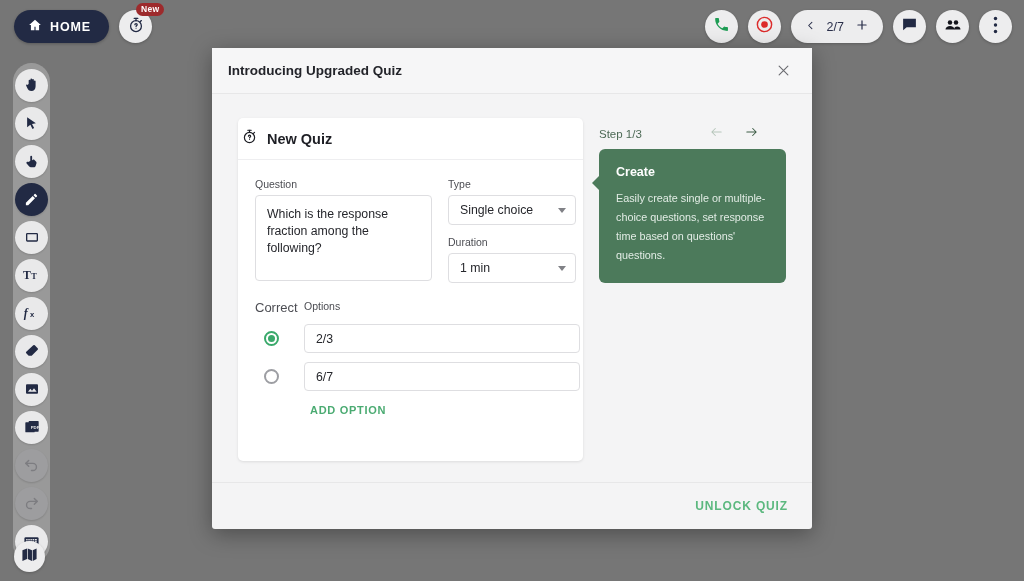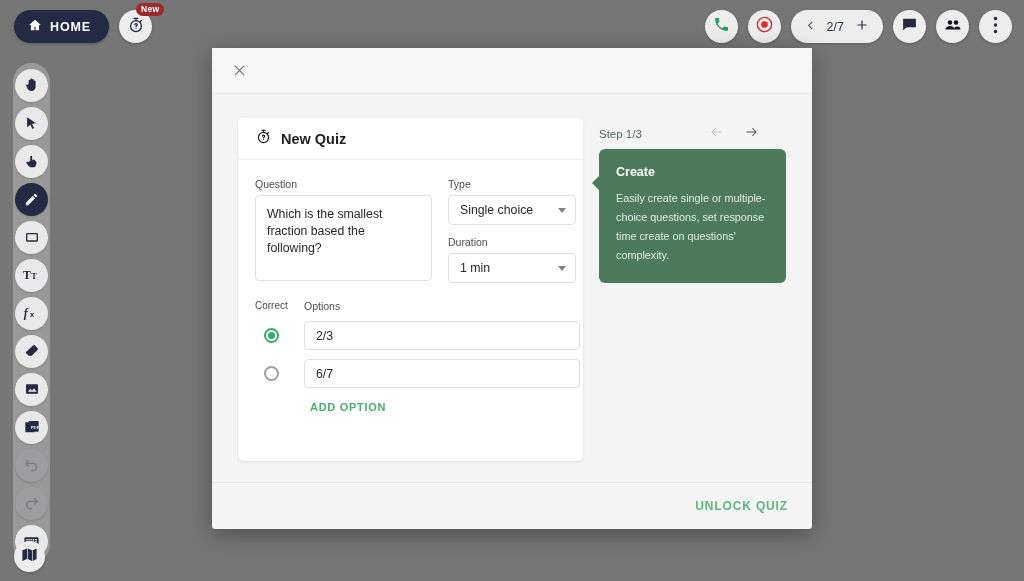--- a/index.html
+++ b/index.html
@@ -168,21 +168,21 @@
     background: #ffffff;
     border-radius: 5px;
     box-shadow: 0 1px 3px rgba(0,0,0,.10);
     display: flex; flex-direction: column;
     align-self: flex-start;
     height: 343px;
   }
   .quiz-card-head {
     height: 42px;
     display: flex; align-items: center; gap: 9px;
-    padding: 0 17px;
+    padding: 0 3px;
     border-bottom: 1px solid #eeeef0;
   }
   .quiz-card-title { font-size: 14.5px; font-weight: bold; color: #1e1f25; }
   .quiz-card-body { padding: 18px 3px 0 17px; }
 
   .row-top { display: flex; gap: 16px; }
   .field-label {
     font-size: 10.5px; color: #4c4d53;
     margin-bottom: 5px;
   }
@@ -205,21 +205,21 @@
   }
   .caret {
     width: 0; height: 0;
     border-left: 4.5px solid transparent;
     border-right: 4.5px solid transparent;
     border-top: 5px solid #808186;
   }
   .opt-head {
     display: flex; margin-top: 17px;
   }
-  .opt-head .h-correct { width: 49px; font-size: 10px; color: #4c4d53; }
+  .opt-head .h-correct { width: 49px; font-size: 13px; color: #4c4d53; }
   .opt-head .h-options { font-size: 10.5px; color: #4c4d53; }
   .opt-row {
     display: flex; align-items: center; margin-top: 9px;
   }
   .radio-cell { width: 49px; display: flex; justify-content: flex-start; padding-left: 9px; }
   .radio {
     width: 15px; height: 15px; border-radius: 50%;
     border: 2px solid #9d9ea3;
     display: flex; align-items: center; justify-content: center;
   }
@@ -483,20 +483,21 @@
       <svg width="17" height="17" viewBox="0 0 24 24" fill="#222a44">
           <path d="M2 6l6.5-2.5v15L2 21zm7.5-2.5L15.5 6v15L9.5 18.5zM16.5 6L22 3.5v15L16.5 21z"></path>
         </svg>
     </span>
   </div>
 </div>
 
 <div id="modal">
 
   <div class="modal-head">
+    <div class="modal-title">Introducing Upgraded Quiz</div>
     <div class="close-x">
       <svg width="15" height="15" viewBox="0 0 24 24" fill="none" stroke="#6c6d72" stroke-width="1.8" stroke-linecap="round">
           <path d="M5 5l14 14M19 5L5 19"></path>
         </svg>
     </div>
   </div>
 
   <div class="modal-body">
 
     <div class="quiz-card">
@@ -511,21 +512,21 @@
             <circle cx="12.05" cy="16.3" r=".75" fill="#1e1f25" stroke="none"></circle>
           </svg>
         </span>
         <span class="quiz-card-title">New Quiz</span>
       </div>
 
       <div class="quiz-card-body">
         <div class="row-top">
           <div>
             <div class="field-label">Question</div>
-            <div class="question-box">Which is the smallest fraction based the following?</div>
+            <div class="question-box">Which is the response fraction among the following?</div>
           </div>
           <div>
             <div class="field-label">Type</div>
             <div class="select-box">
               <span>Single choice</span>
               <span class="caret"></span>
             </div>
             <div class="field-label" style="margin-top:11px;">Duration</div>
             <div class="select-box">
               <span>1 min</span>
@@ -569,21 +570,21 @@
           <span>
             <svg width="17" height="14" viewBox="0 0 24 24" fill="none" stroke="#3d5c46" stroke-width="1.8" stroke-linecap="round" stroke-linejoin="round">
                 <path d="M4 12h16M14 6l6 6-6 6"></path>
               </svg>
           </span>
         </span>
       </div>
 
       <div class="callout">
         <div class="callout-title">Create</div>
-        <div class="callout-text">Easily create single or multiple-choice questions, set response time create on questions' complexity.</div>
+        <div class="callout-text">Easily create single or multiple-choice questions, set response time based on questions' questions.</div>
       </div>
     </div>
   </div>
 
   <div class="modal-foot">
     <div class="unlock-btn">UNLOCK QUIZ</div>
   </div>
 </div>
 
 </body></html>

